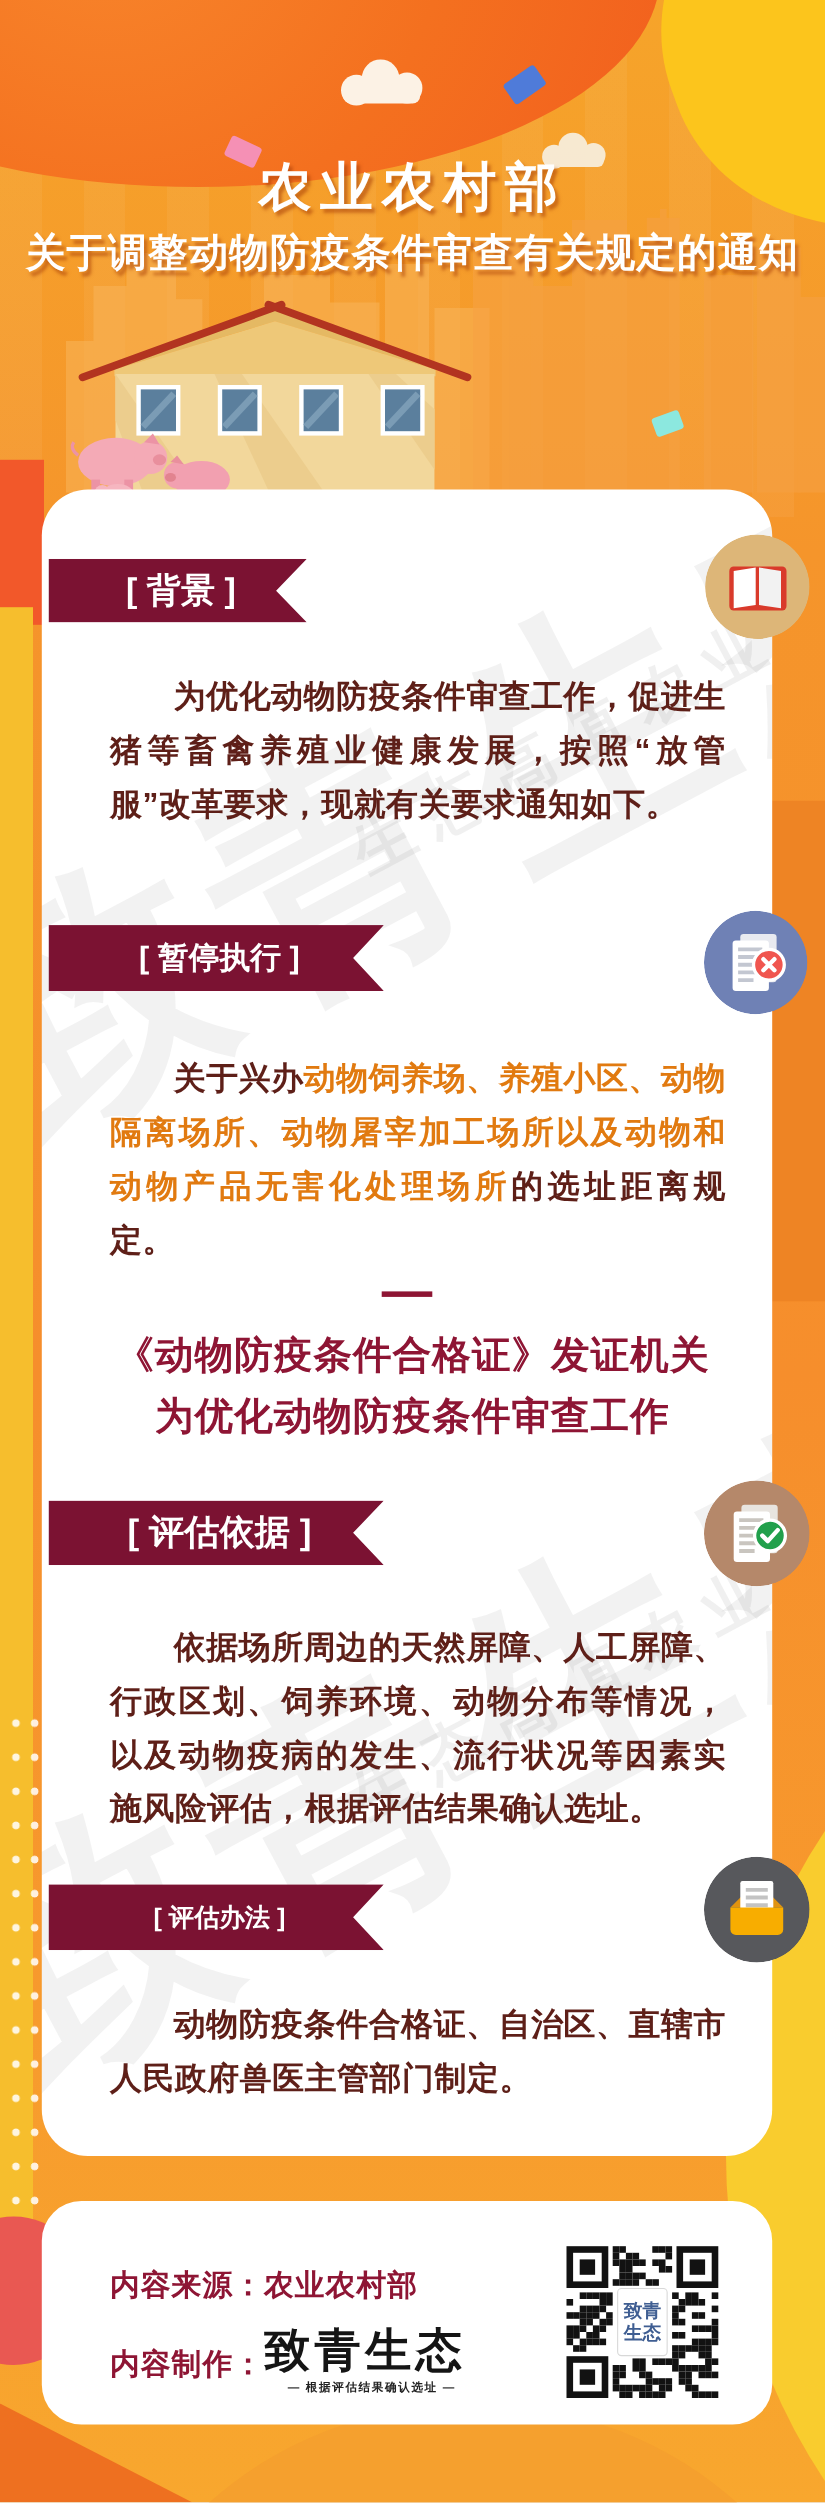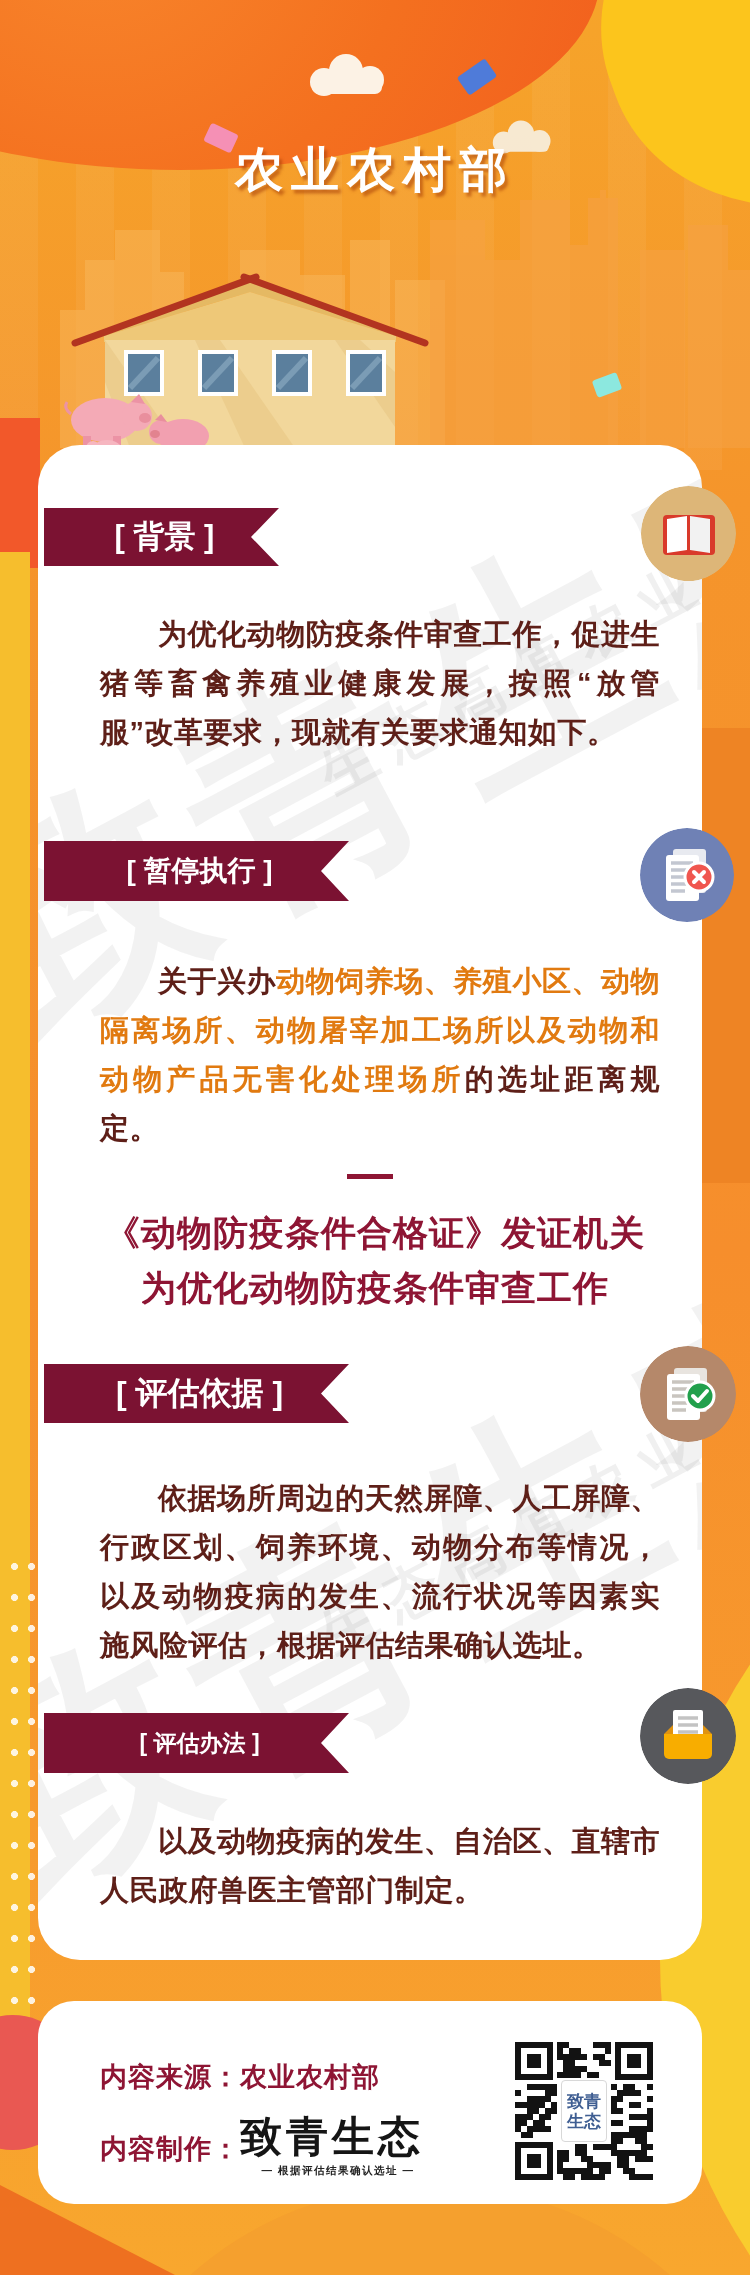--- a/index.html
+++ b/index.html
@@ -133,20 +133,21 @@
   <div class="abs bg-right-band"></div>
   <div class="abs bg-right-yellow"></div>
   <div class="abs bg-left-red"></div>
   <div class="abs bg-left-yellow"></div>
   <div class="abs bg-left-dots"></div>
   <div class="abs bg-pink-circle"></div>
   <div class="abs bg-bottomleft-wedge"></div>
   <div class="abs bg-bottom-circle"></div>
 
   <div class="abs ministry">农业农村部</div>
+  <div class="abs notice-title">关于调整动物防疫条件审查有关规定的通知</div>
 
   <svg class="abs" style="left:60px;top:262px" width="380" height="190" viewBox="0 0 380 190">
     <polygon points="18,80 190,20 362,80 336,74 190,30 44,74" fill="#e5b963"></polygon>
     <polygon points="44,74 190,30 336,74 336,80 44,80" fill="#eec878"></polygon>
     <line x1="15" y1="81" x2="196" y2="15" stroke="#b23420" stroke-width="7" stroke-linecap="round"></line>
     <line x1="184" y1="15" x2="365" y2="81" stroke="#b23420" stroke-width="7" stroke-linecap="round"></line>
     <rect x="45" y="78" width="290" height="108" fill="#f2d79b"></rect>
     <polygon points="45,78 120,186 70,186 45,120" fill="#eccd8d"></polygon>
     <polygon points="160,78 235,186 185,186 135,78" fill="#eccd8d"></polygon>
     <polygon points="275,78 335,165 335,110 300,78" fill="#eccd8d"></polygon>
@@ -265,21 +266,21 @@
     <polygon points="24,46 36,34 60,34 72,46" fill="#e09310"></polygon>
     <rect x="33" y="22" width="30" height="34" rx="2" fill="#ffffff"></rect>
     <g stroke="#c3c3c3" stroke-width="3.5">
       <line x1="38" y1="30" x2="58" y2="30"></line>
         <line x1="38" y1="37" x2="58" y2="37"></line>
       <line x1="38" y1="44" x2="58" y2="44"></line>
         <line x1="42" y1="51" x2="58" y2="51"></line>
     </g>
     <path d="M24,46 h48 v20 a5,5 0 0 1 -5,5 h-38 a5,5 0 0 1 -5,-5 z" fill="#f8ad00"></path>
   </svg>
-  <p class="abs para" style="top:1817px">以及动物疫病的发生、自治区、直辖市人民政府兽医主管部门制定。</p>
+  <p class="abs para" style="top:1817px">动物防疫条件合格证、自治区、直辖市人民政府兽医主管部门制定。</p>
 
   <div class="abs card footer-card"></div>
   <div class="abs f-row" style="left:100px;top:2059px">
     <span>内容来源：</span><span>农业农村部</span>
   </div>
   <div class="abs f-row" style="left:100px;top:2131px">内容制作：</div>
   <div class="abs brand-logo" style="left:240px;top:2116px">致青生态</div>
   <div class="abs brand-tagline" style="left:240px;top:2164px">— 根据评估结果确认选址 —</div>
 
   <div class="abs qr">

